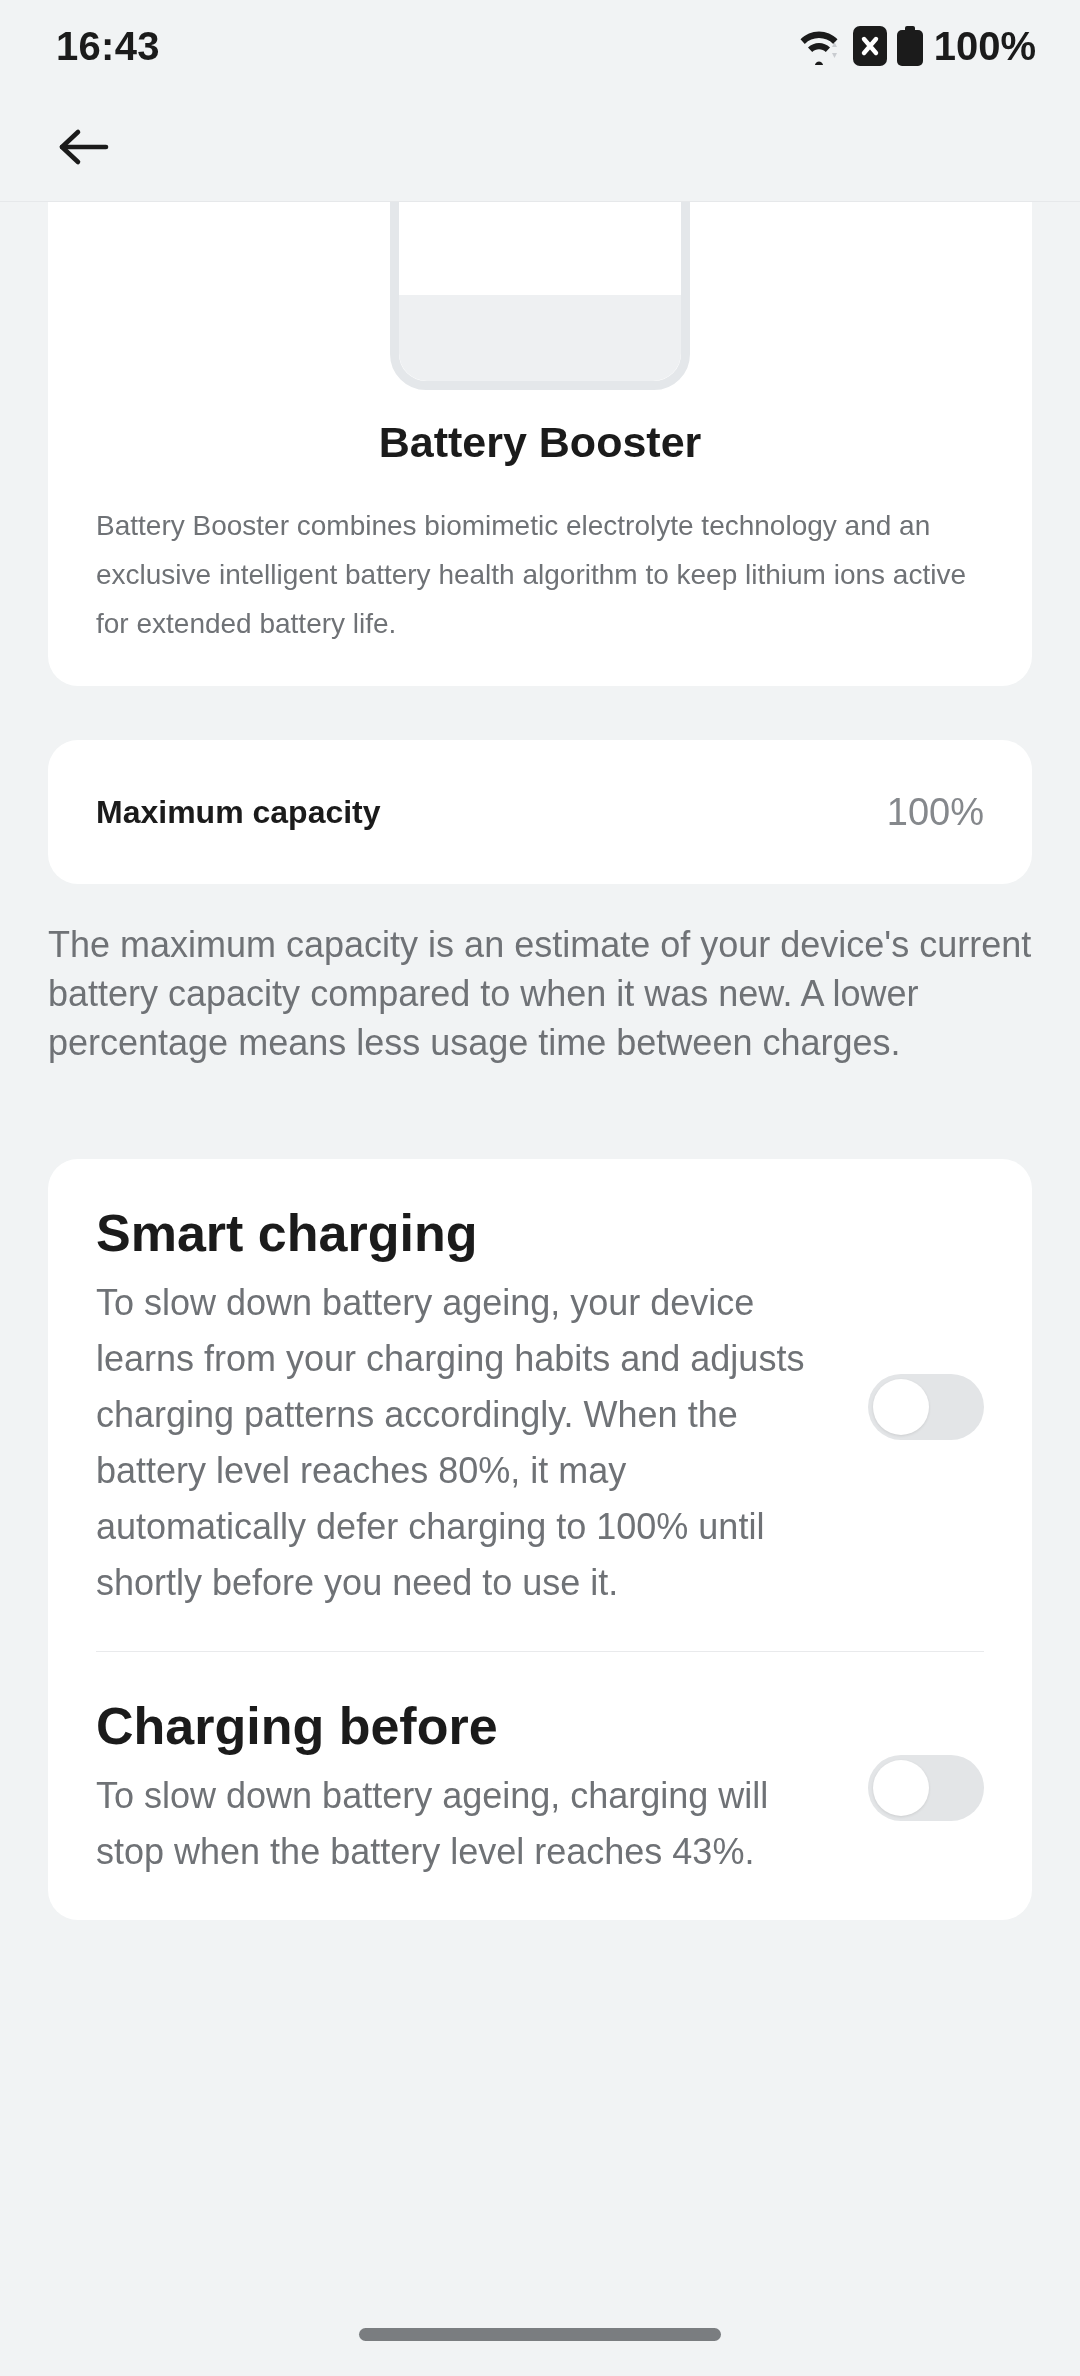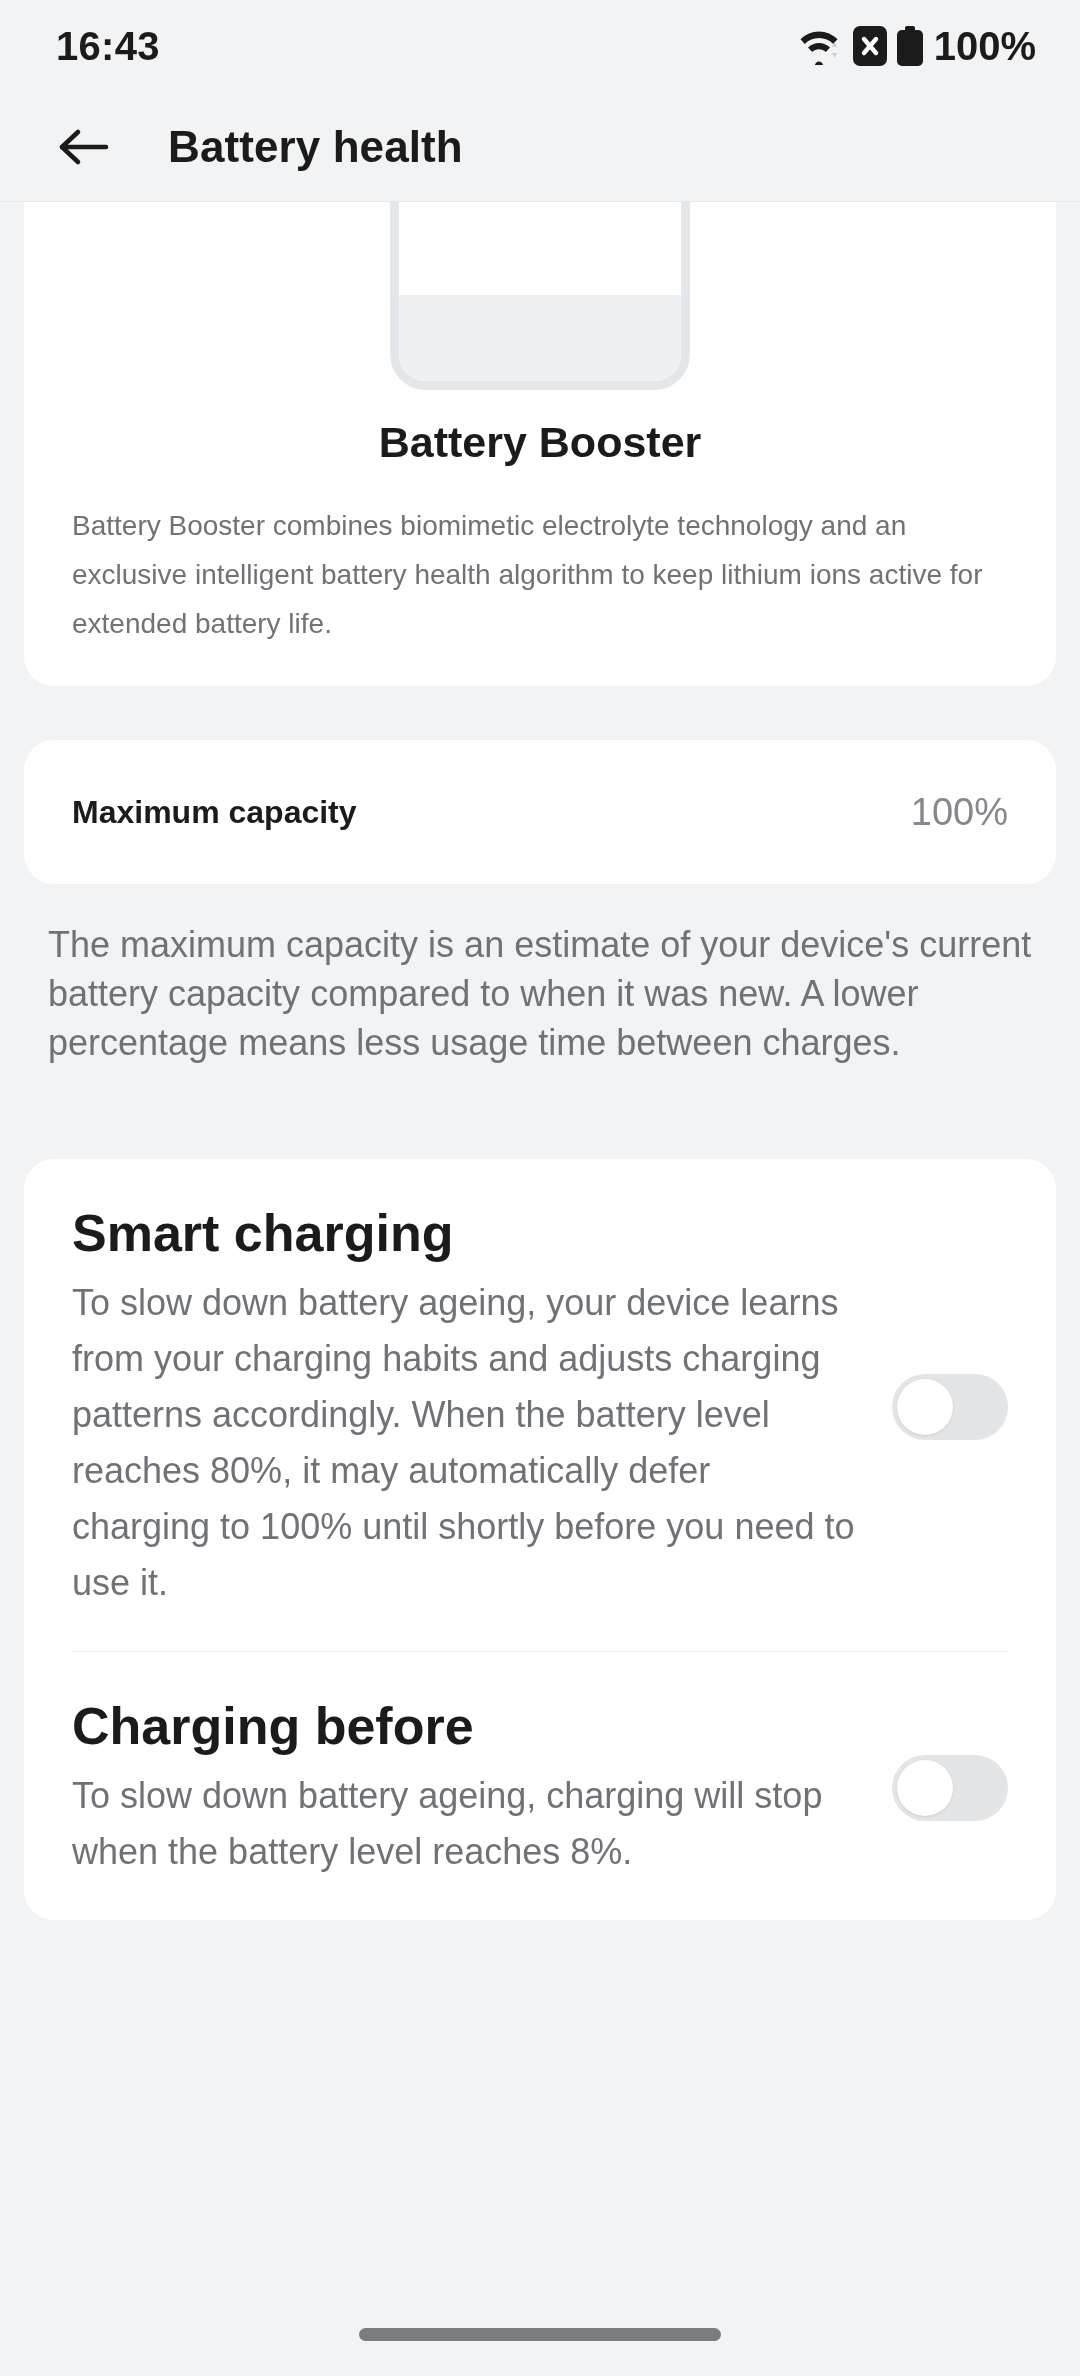--- a/index.html
+++ b/index.html
@@ -86,21 +86,21 @@
   .content {
     flex: 1 1 auto;
     overflow: hidden;
     position: relative;
     background: #f1f3f4;
   }
 
   .card {
     background: #ffffff;
     border-radius: 30px;
-    margin: 0 24px;
+    margin: 0 48px;
   }
 
   
   .hero-card {
     border-radius: 0 0 30px 30px;
     padding: 0 0 38px;
     overflow: hidden;
   }
 
   .hero-illustration {
@@ -271,21 +271,20 @@
     </div>
   </div>
 
   <div class="appbar">
     <div class="back-btn">
       <svg width="52" height="40" viewBox="0 0 52 40">
         <path d="M49 20 H5" stroke="#1b1b1b" stroke-width="4.6" stroke-linecap="round"></path>
         <path d="M21 5 L5 20 L21 35" stroke="#1b1b1b" stroke-width="4.6" stroke-linecap="round" stroke-linejoin="round" fill="none"></path>
       </svg>
     </div>
-    <div class="appbar-title">Battery health</div>
   </div>
 
   <div class="content">
 
     <div class="card hero-card">
       <div class="hero-illustration">
         <div class="battery-art">
           <div class="battery-body"></div>
           <div class="battery-fill"></div>
 
@@ -316,21 +315,21 @@
         <div class="switch">
           <div class="knob"></div>
         </div>
       </div>
 
       <div class="divider"></div>
 
       <div class="toggle-row">
         <div class="toggle-texts">
           <div class="toggle-title">Charging before</div>
-          <div class="toggle-desc">To slow down battery ageing, charging will stop when the battery level reaches 8%.</div>
+          <div class="toggle-desc">To slow down battery ageing, charging will stop when the battery level reaches 43%.</div>
         </div>
         <div class="switch">
           <div class="knob"></div>
         </div>
       </div>
 
     </div>
 
   </div>
 

